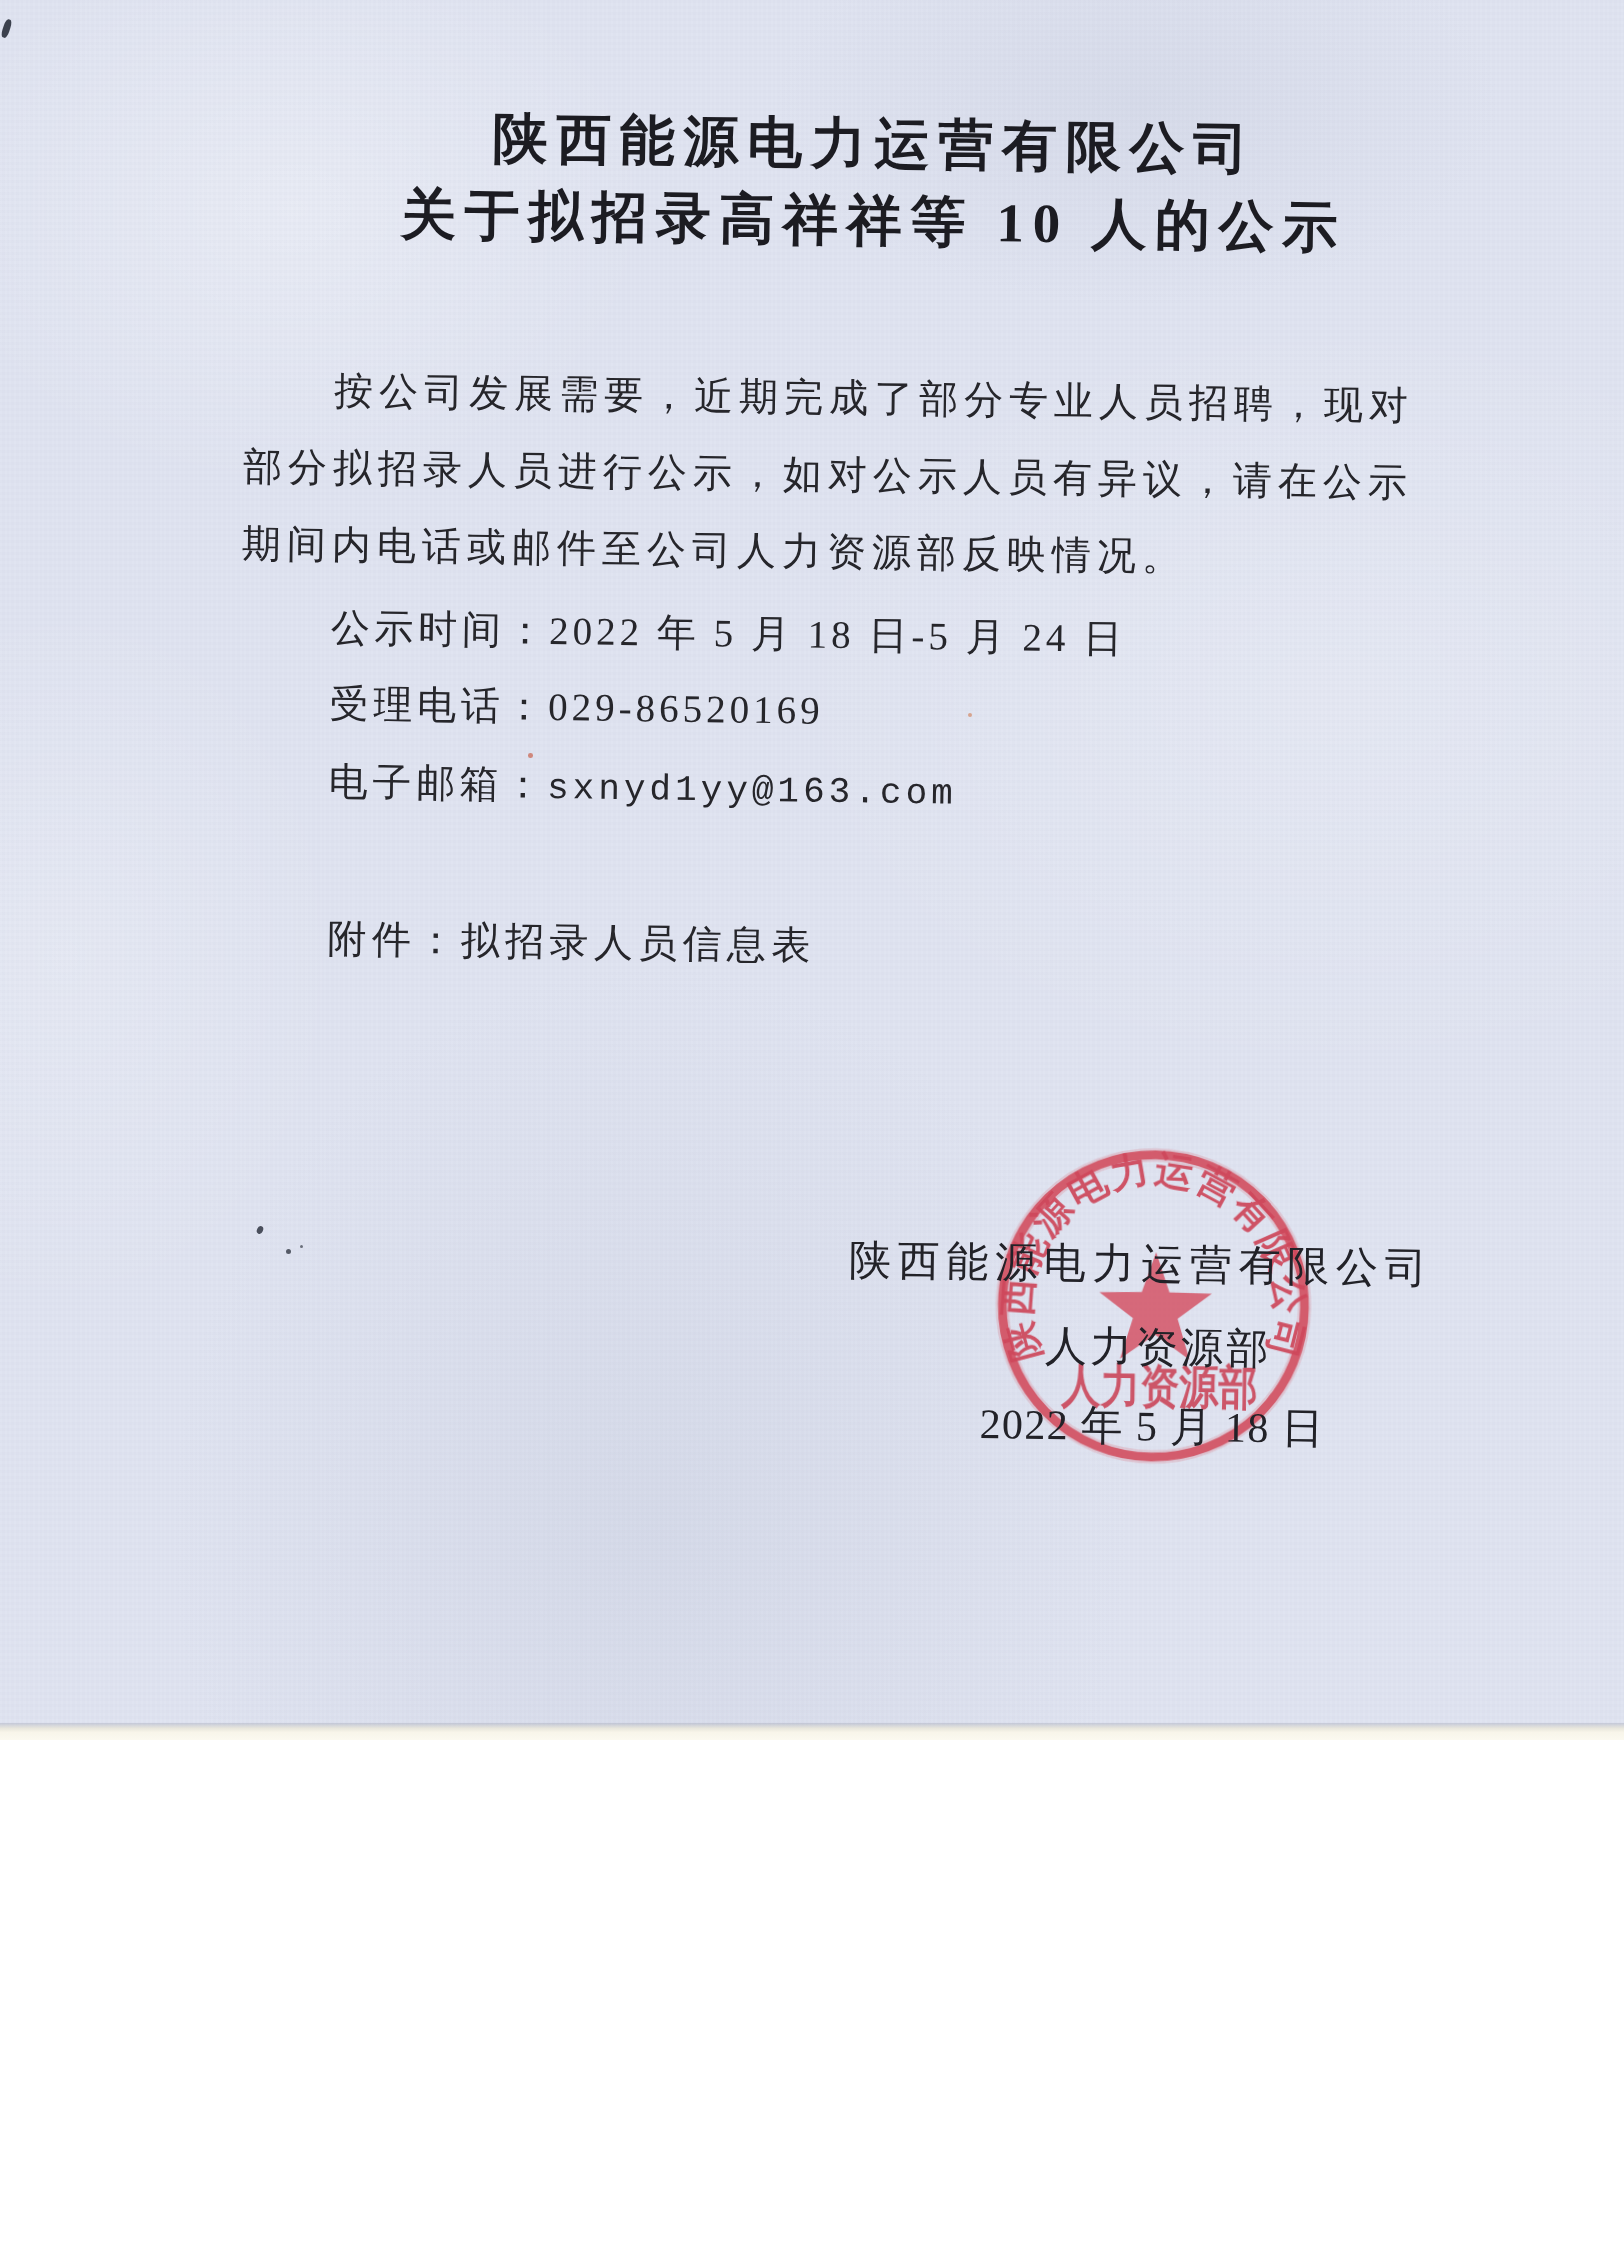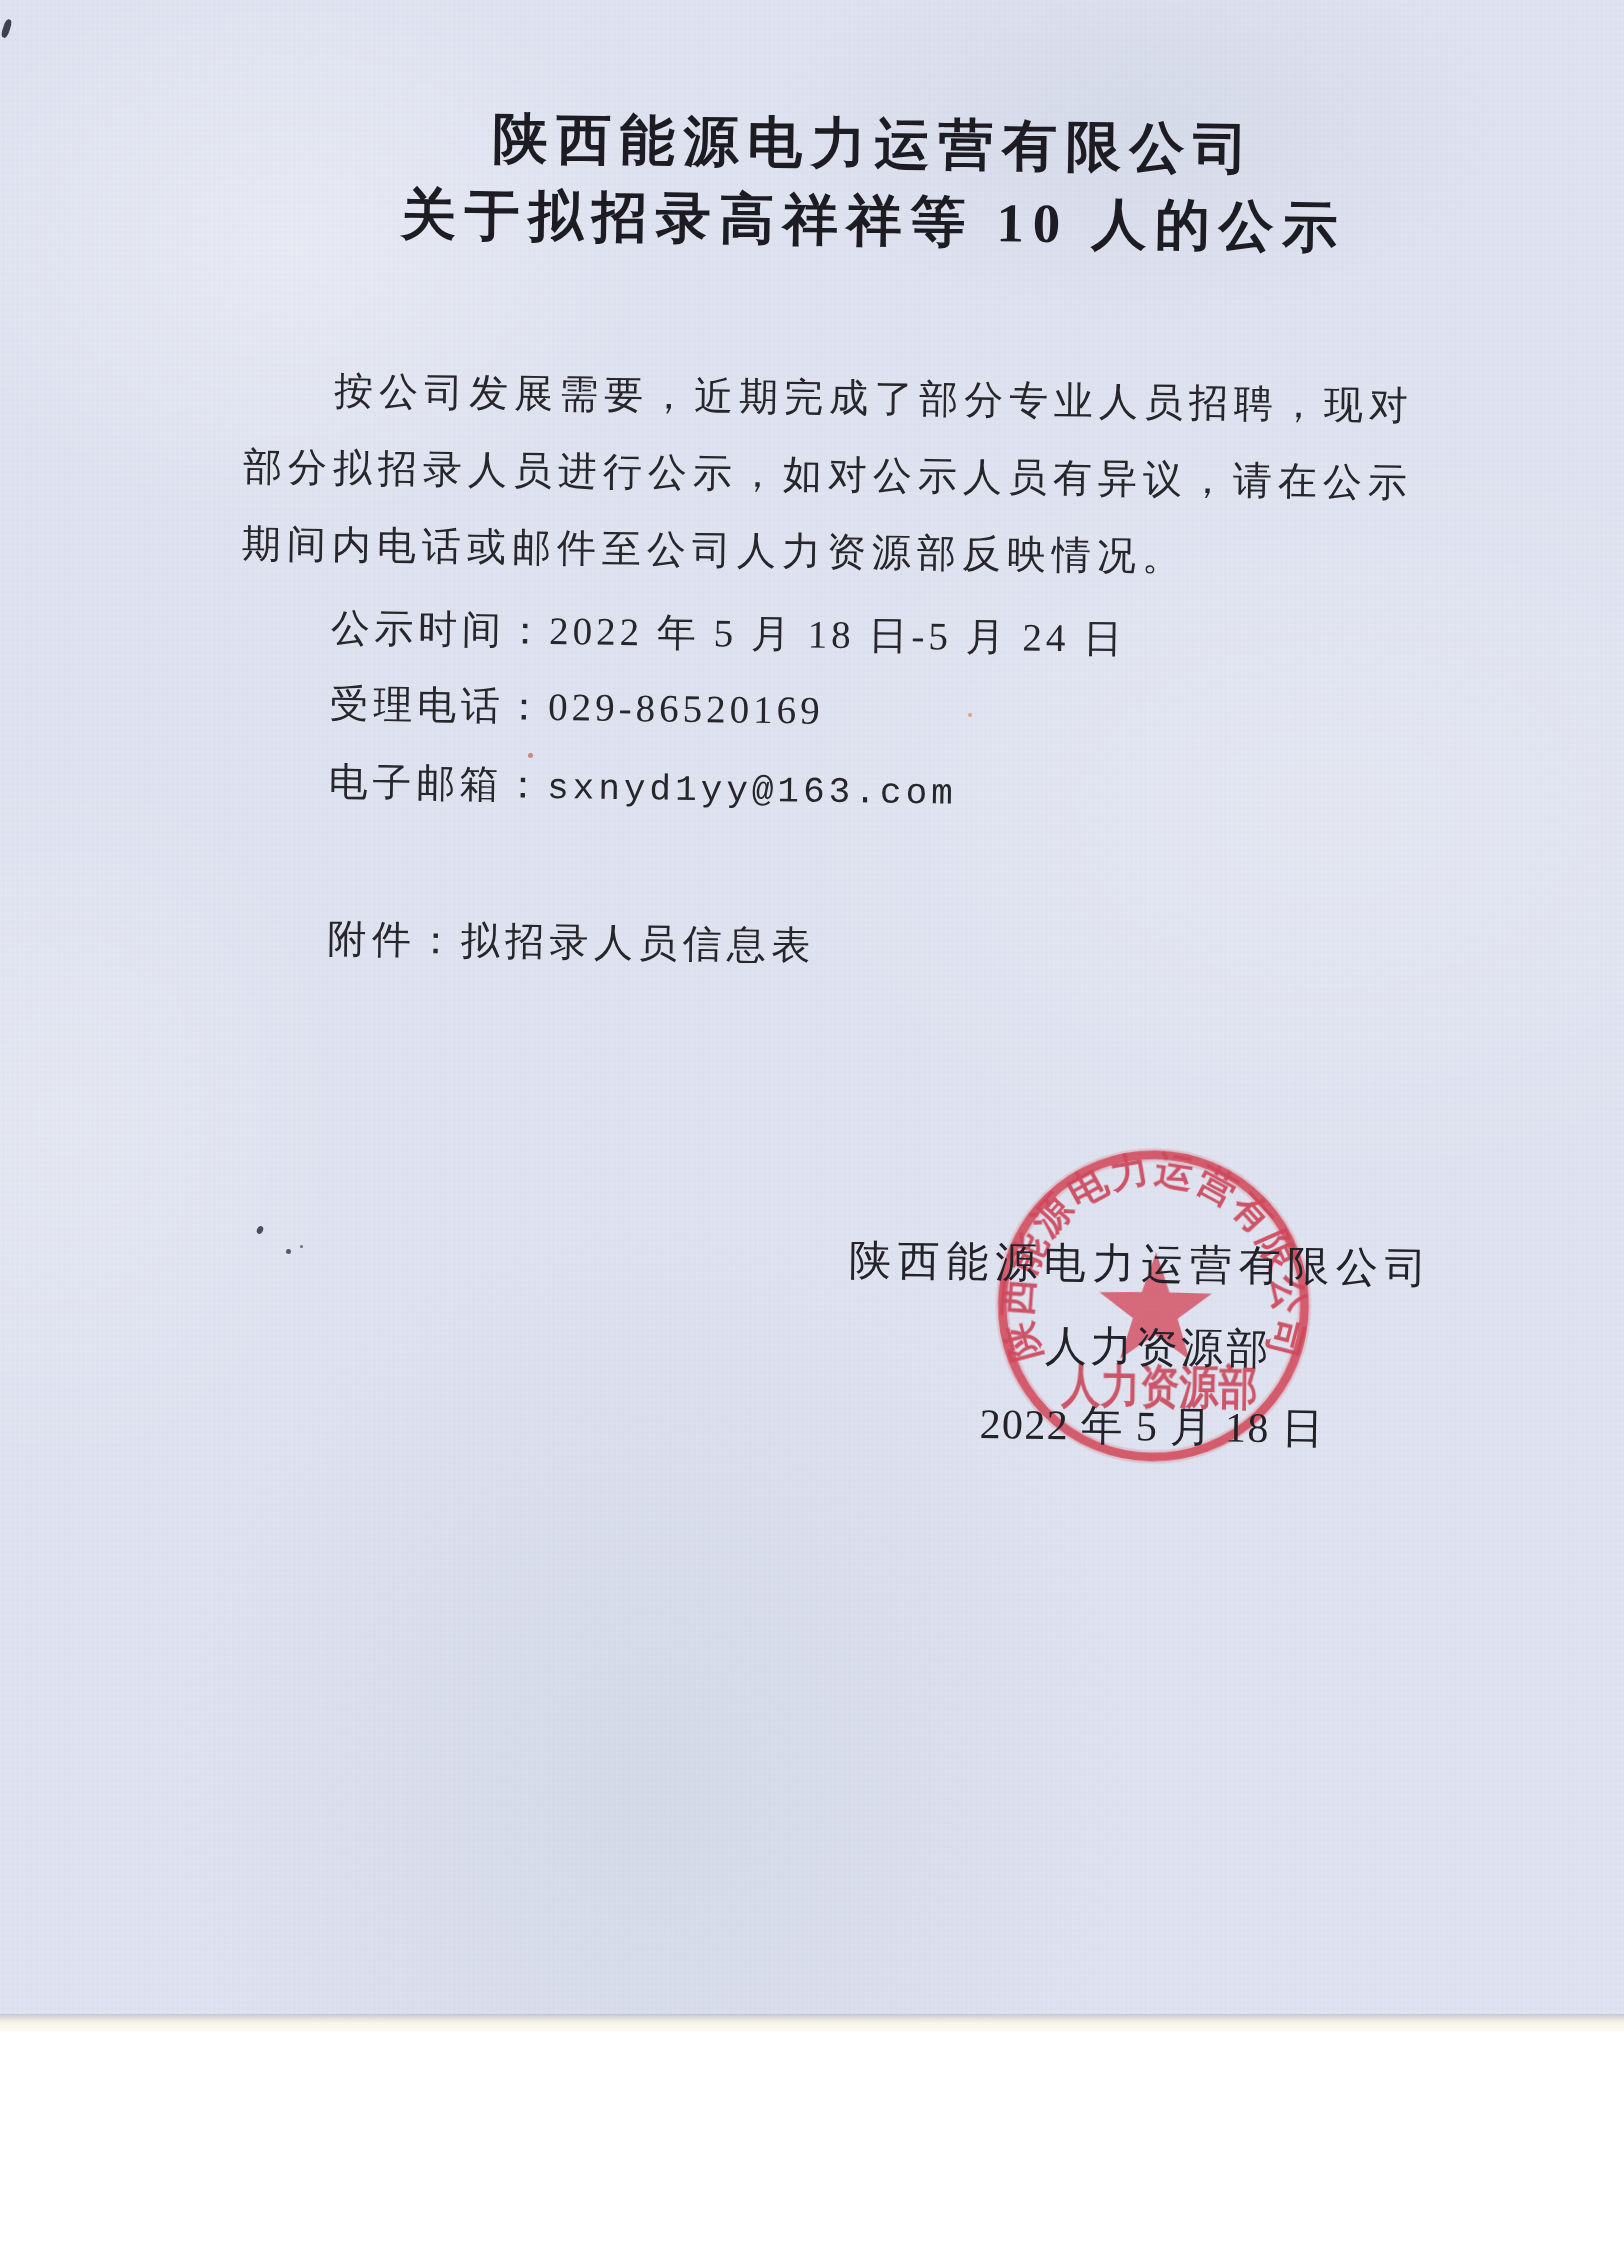--- a/index.html
+++ b/index.html
@@ -1,18 +1,18 @@
 <!DOCTYPE html>
 <html style="font-size:10.8px"><head>
 <meta charset="utf-8">
 <style>
   html,body{margin:0;padding:0;}
   body{width:1624px;height:2261px;overflow:hidden;
        font-family:"Liberation Serif","DejaVu Serif",serif;}
-  .page{position:relative;width:1624px;height:2031px;overflow:hidden;
+  .page{position:relative;width:1624px;height:1740px;overflow:hidden;
         background-color:#dfe3f0;
         background-image:
           radial-gradient(ellipse 605px 471px at 18% 12%, rgba(255,255,255,.28), transparent 60%),
           radial-gradient(ellipse 874px 605px at 82% 40%, rgba(255,255,255,.16), transparent 65%),
           radial-gradient(ellipse 739px 874px at 40% 88%, rgba(176,183,205,.22), transparent 65%),
           radial-gradient(ellipse 605px 336px at 70% 6%, rgba(186,192,212,.25), transparent 60%),
           radial-gradient(ellipse 471px 605px at 4% 55%, rgba(255,255,255,.18), transparent 60%);}
   .grain{position:absolute;inset:0;pointer-events:none;opacity:.45;
         background-image:
           repeating-linear-gradient(90deg, rgba(255,255,255,.03) 0 2px, rgba(110,120,150,.03) 2px 4.7px),

